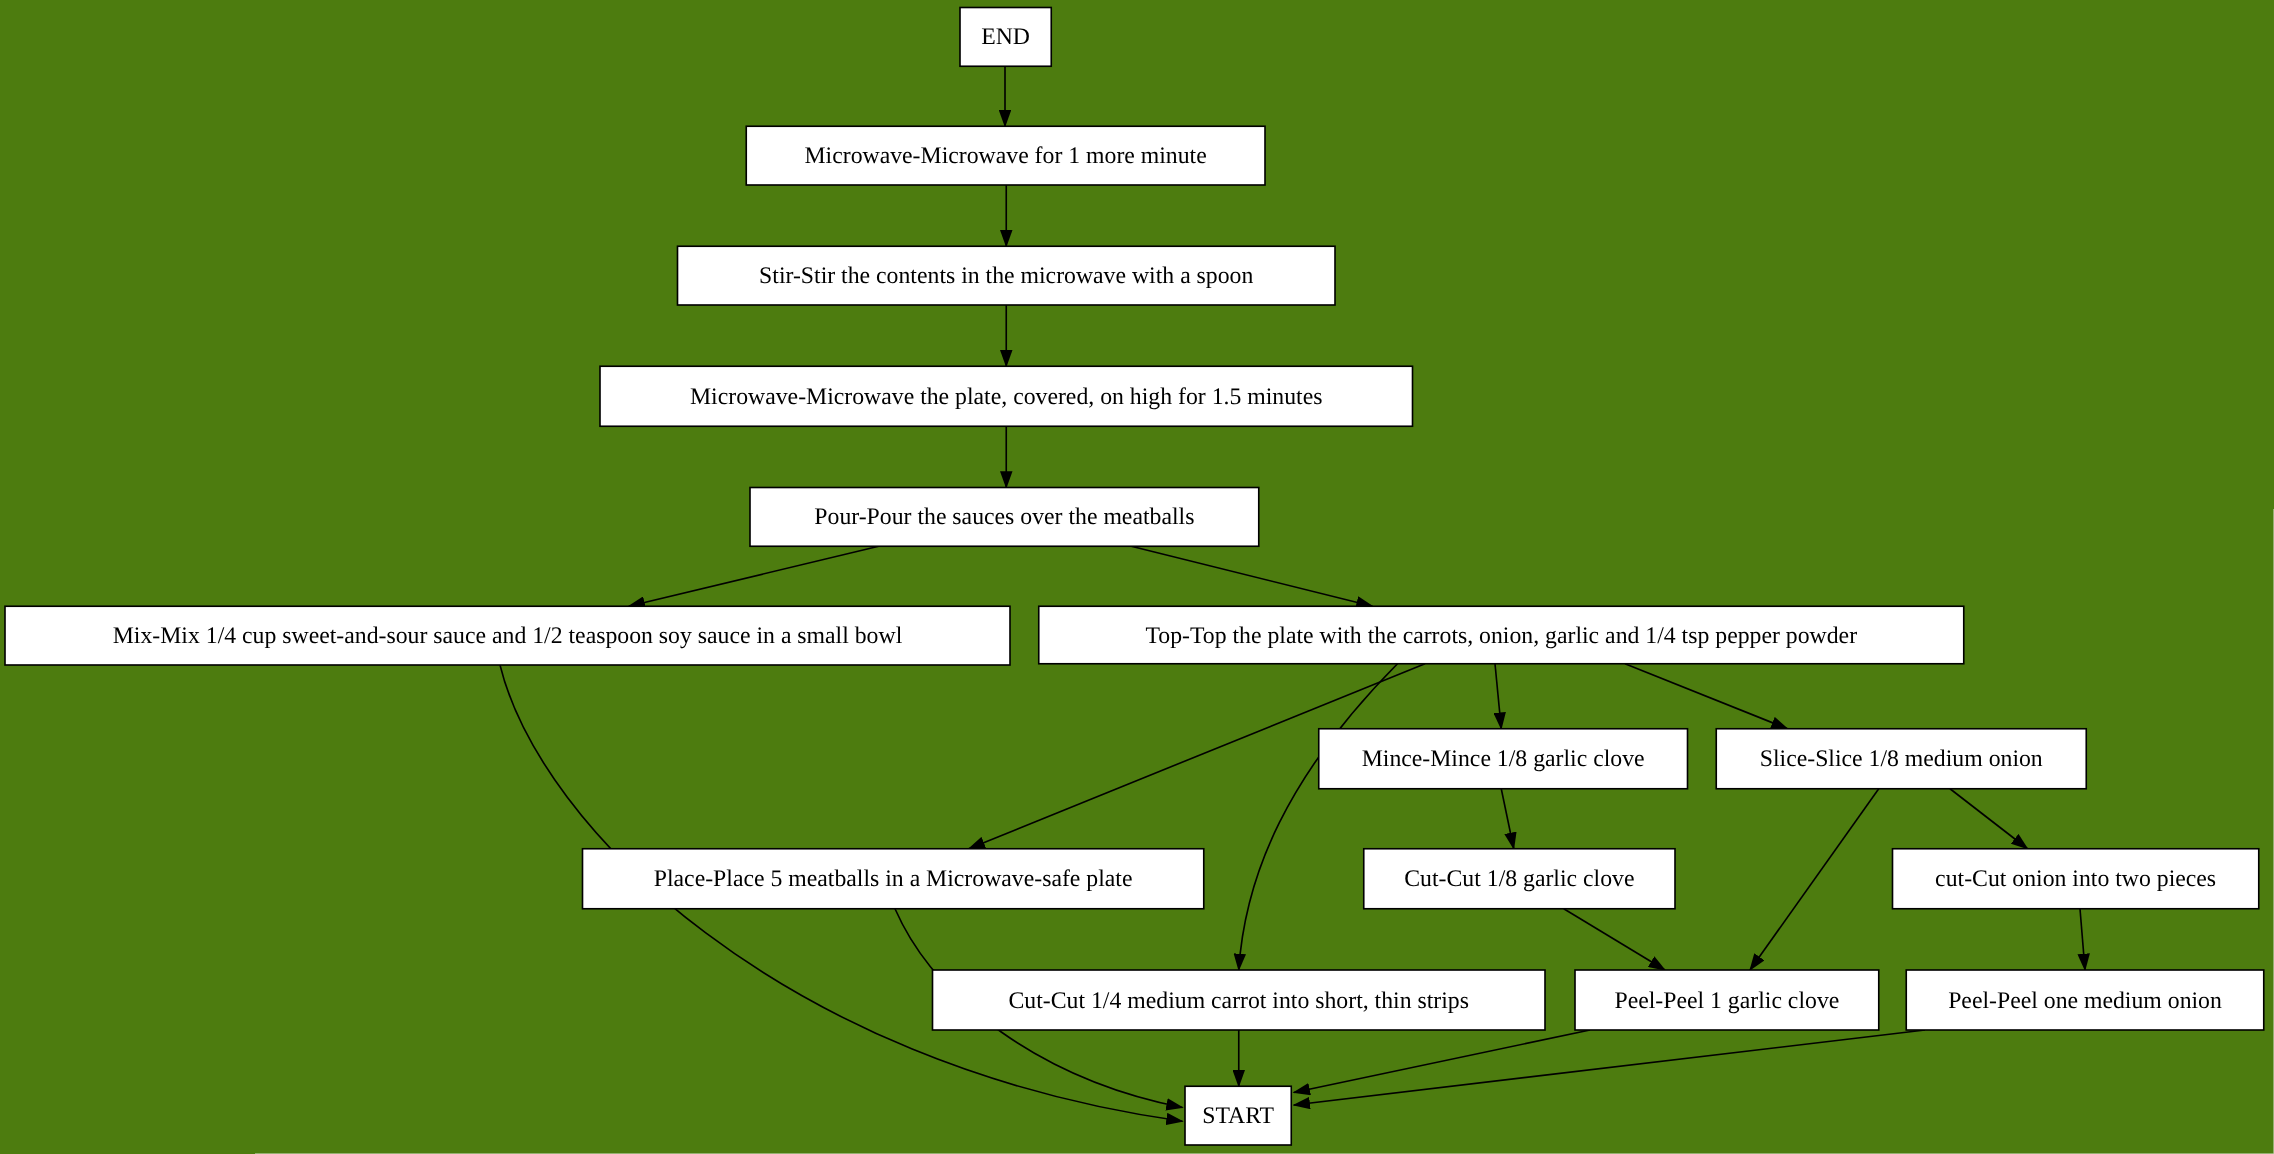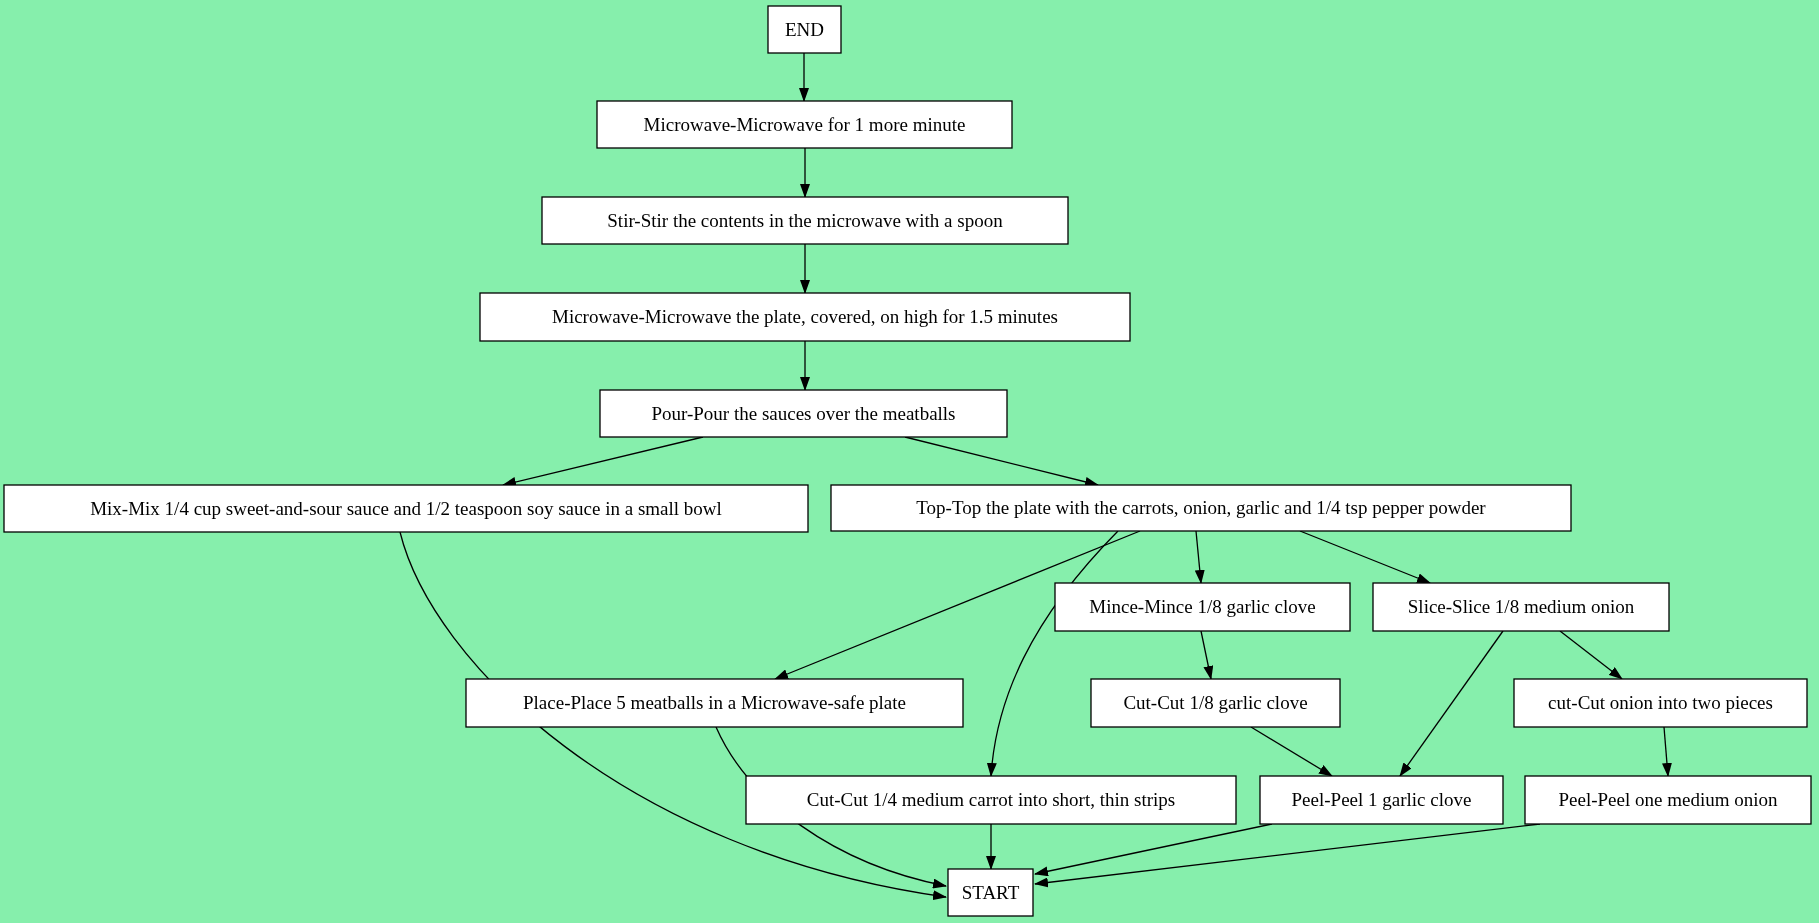--- a/index.html
+++ b/index.html
@@ -3,21 +3,21 @@
 <meta charset="utf-8">
 <style>
   html, body {
     margin: 0;
     padding: 0;
     background: #ffffff;
   }
   .canvas-wrap {
     width: 1819px;
     height: 923px;
-    background: #86efac;
+    background: #4d7c0f;
     position: relative;
     overflow: hidden;
   }
   svg {
     display: block;
     font-family: "Liberation Serif", "DejaVu Serif", serif;
   }
   .node-box {
     fill: #ffffff;
     stroke: #000000;

